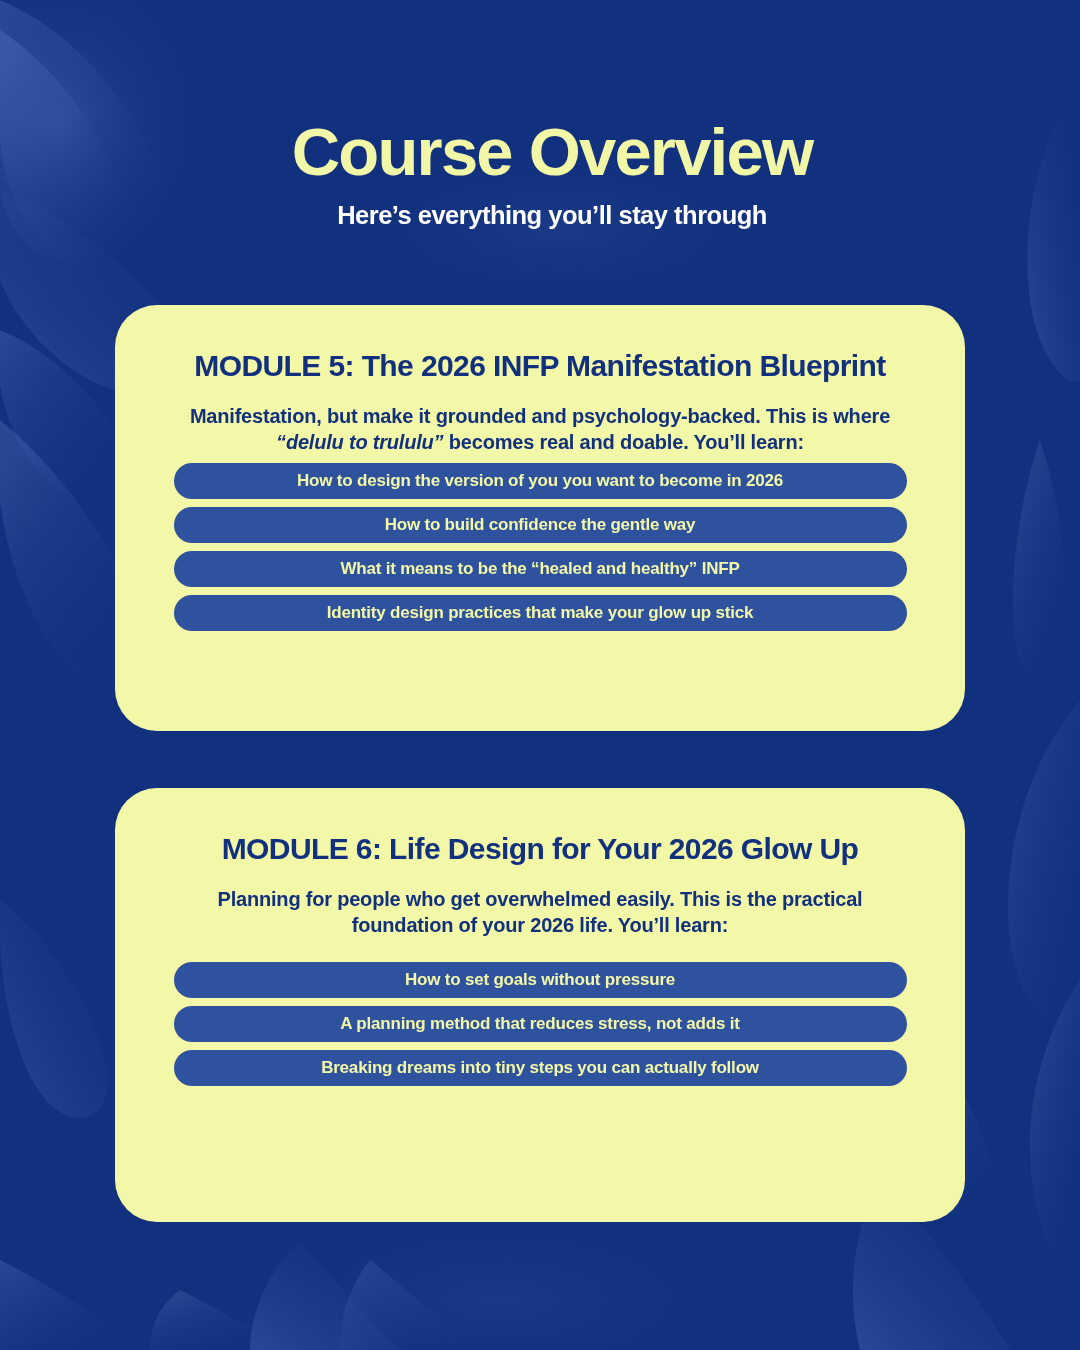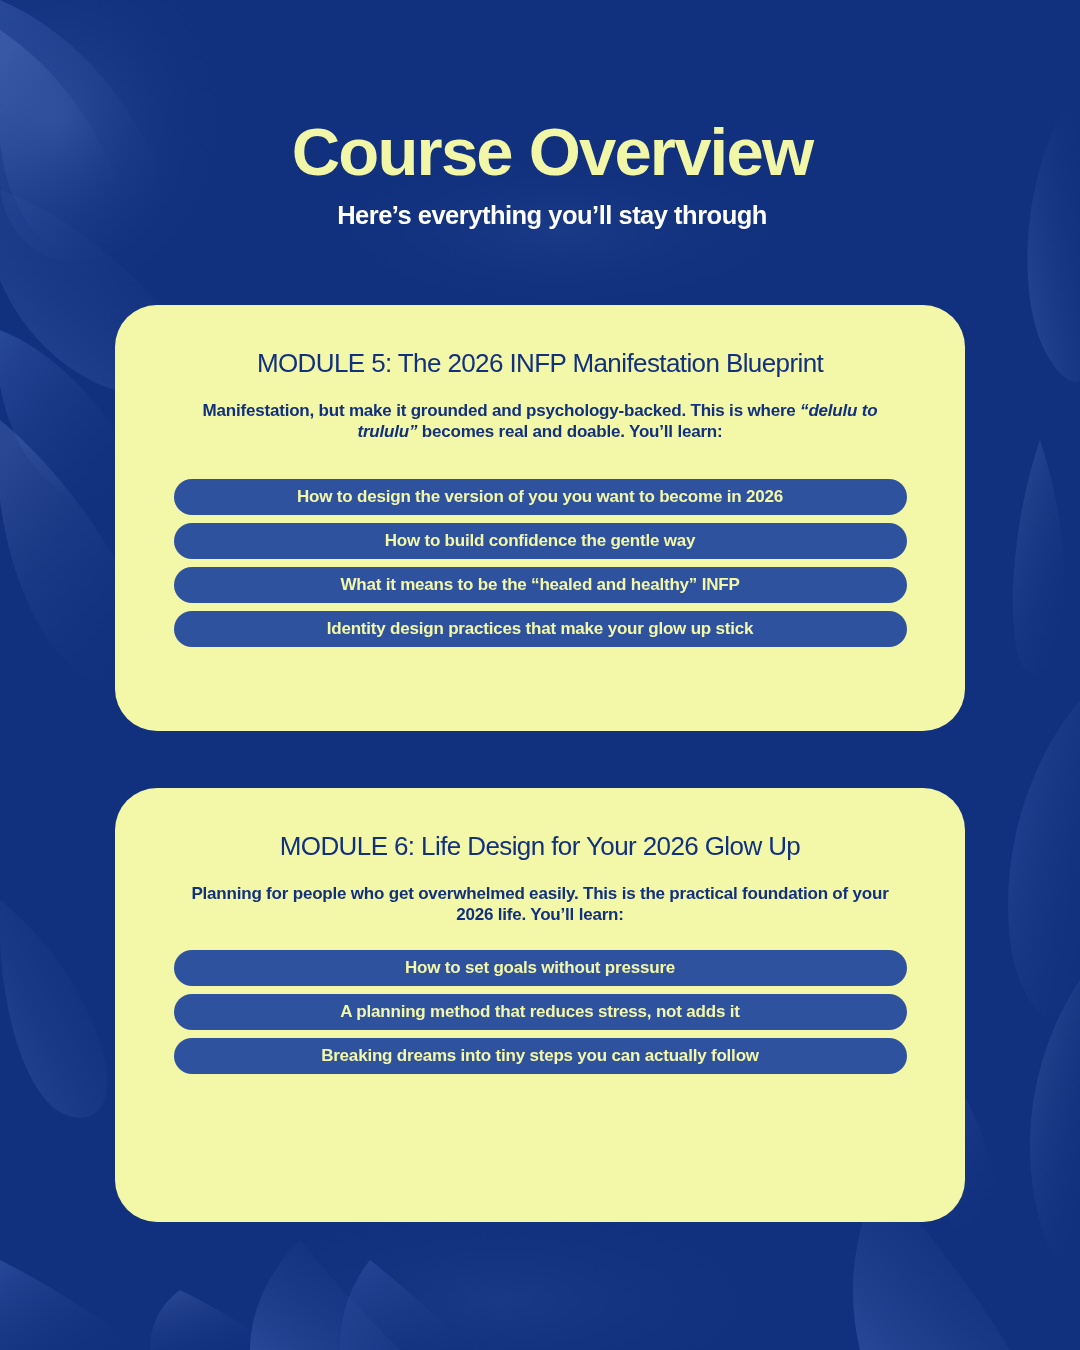--- a/index.html
+++ b/index.html
@@ -59,46 +59,46 @@
     width:850px;
     background:#f3f7a8;
     border-radius:42px;
     padding:0 57px;
   }
   #card-module-5 { top:305px; height:426px; }
   #card-module-6 { top:788px; height:434px; }
 
   .card-title {
     color:#11307d;
-    font-size:26px;
-    font-weight:normal;
+    font-size:30px;
+    font-weight:bold;
     letter-spacing:-0.6px;
     text-align:center;
     line-height:1.1;
     padding-top:44px;
   }
 
   .card-desc {
     color:#11307d;
-    font-size:17px;
+    font-size:20px;
     font-weight:bold;
     text-align:center;
     line-height:1.28;
     letter-spacing:-0.2px;
     margin-top:22px;
     padding:0 12px;
   }
   .card-desc em {
     font-style:italic;
     font-weight:bold;
   }
 
   
   .pill-list {
-    margin-top:36px;
+    margin-top:8px;
     display:flex;
     flex-direction:column;
     gap:8px;
     align-items:center;
   }
   .pill {
     width:733px;
     height:36px;
     background:#2e529e;
     border-radius:18px;

